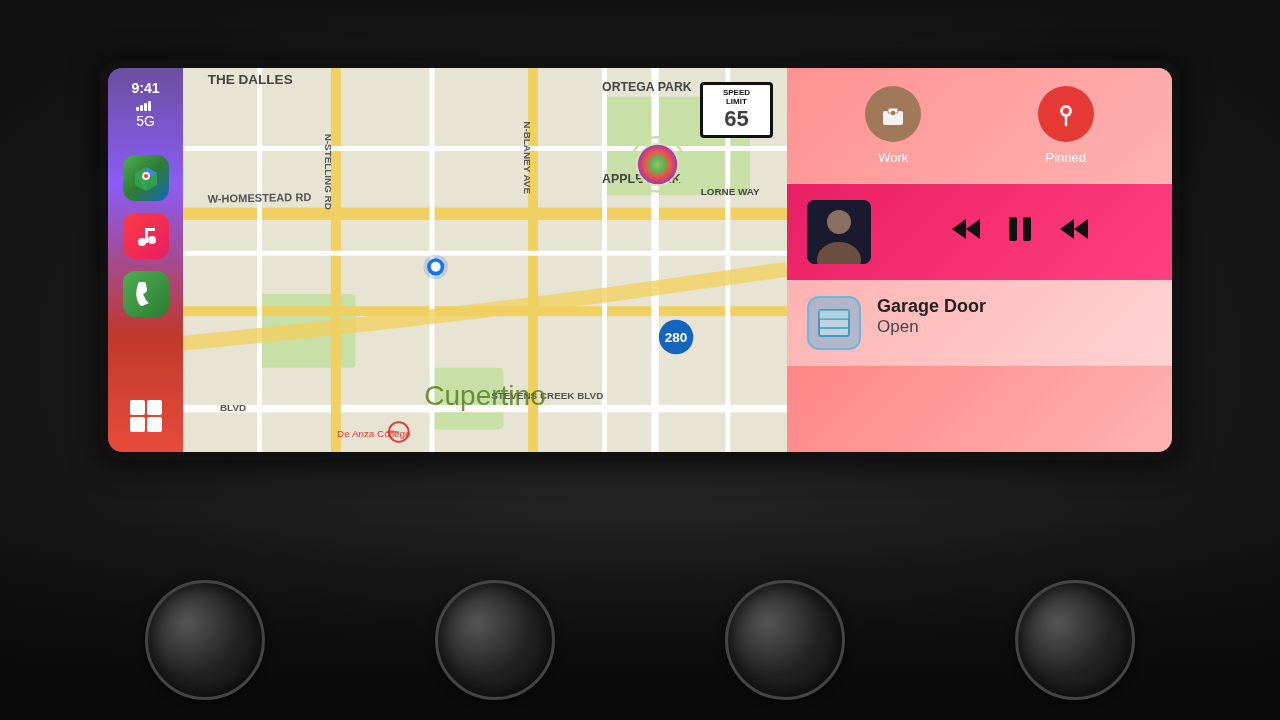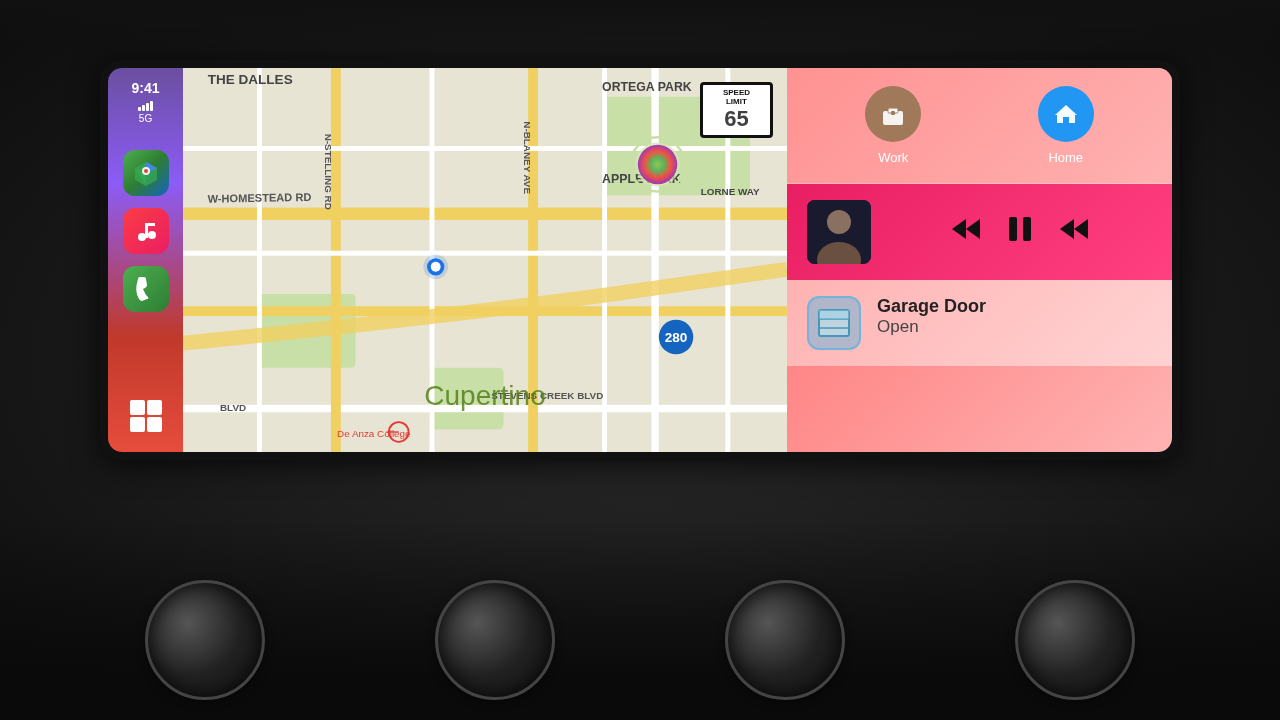--- a/index.html
+++ b/index.html
@@ -70,21 +70,21 @@
       color: white;
       font-size: 14px;
       font-weight: 700;
       text-align: left;
       line-height: 1.2;
       margin-bottom: 4px;
     }
 
     .signal-info {
       color: white;
-      font-size: 10px;
+      font-size: 14px;
       text-align: center;
       margin-bottom: 16px;
     }
 
     .signal-bars {
       display: flex;
       align-items: flex-end;
       gap: 1px;
       margin-bottom: 2px;
     }
@@ -489,29 +489,31 @@
             <div class="nav-icon-circle work-icon">
               <svg width="32" height="32" viewBox="0 0 32 32">
                 <rect x="6" y="13" width="20" height="14" rx="2" fill="white" opacity="0.9"></rect>
                 <rect x="11" y="10" width="10" height="5" rx="1" fill="white" opacity="0.9" stroke="#A0785A" stroke-width="1"></rect>
                 <rect x="14" y="13" width="4" height="4" rx="1" fill="#A0785A"></rect>
               </svg>
             </div>
             <span class="nav-label">Work</span>
           </div>
 
+
           <div class="nav-item">
-            <div class="nav-icon-circle home-icon">
+            <div class="nav-icon-circle pinned-icon">
               <svg width="32" height="32" viewBox="0 0 32 32">
-                <polygon points="16,7 27,17 25,17 25,25 19,25 19,19 13,19 13,25 7,25 7,17 5,17" fill="white" opacity="0.95"></polygon>
+                <circle cx="16" cy="13" r="6" fill="white" opacity="0.9"></circle>
+                <circle cx="16" cy="13" r="3" fill="#E53935"></circle>
+                <path d="M16,19 L16,27" stroke="white" stroke-width="2.5" stroke-linecap="round"></path>
               </svg>
             </div>
-            <span class="nav-label">Home</span>
-          </div>
-
+            <span class="nav-label">Pinned</span>
+          </div>
         </div>
 
         <div class="music-player">
 
           <div class="album-art">
             <svg width="64" height="64" viewBox="0 0 64 64">
               <rect width="64" height="64" fill="#1a1a2e"></rect>
 
               <circle cx="32" cy="22" r="12" fill="#8a7060"></circle>
               <ellipse cx="32" cy="60" rx="22" ry="18" fill="#6a5040"></ellipse>

